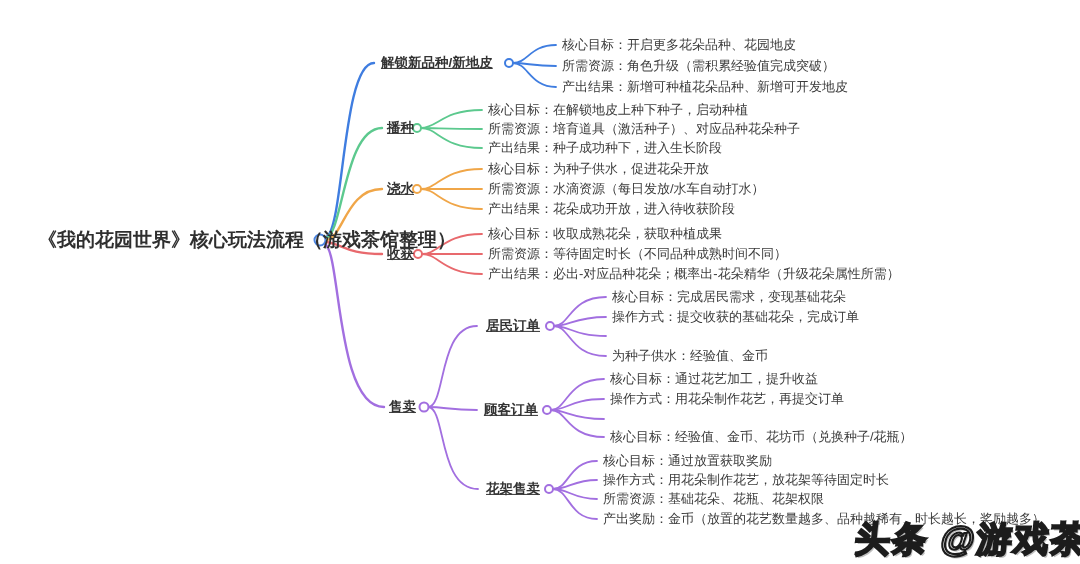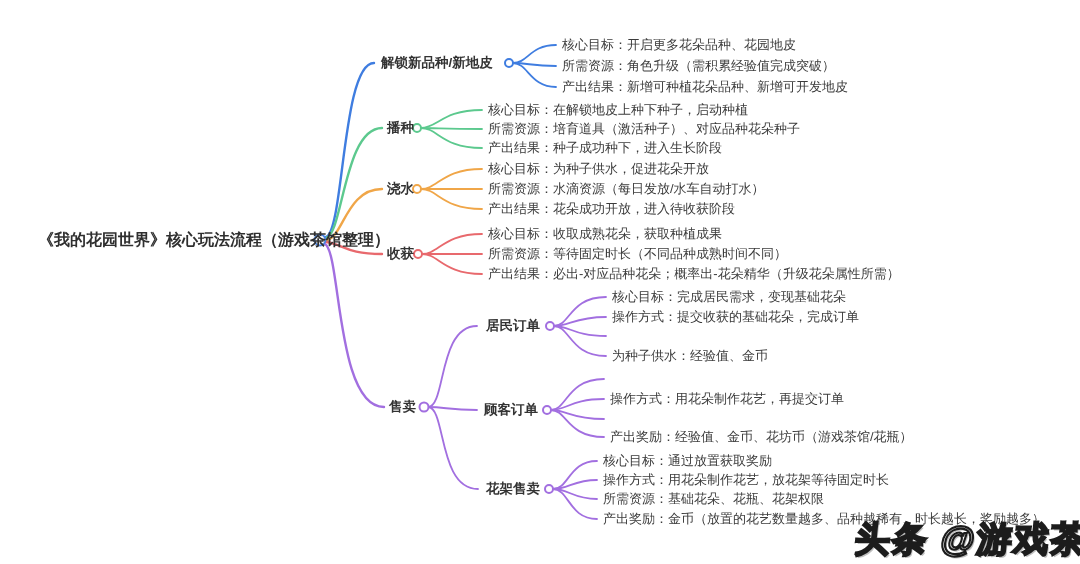--- a/index.html
+++ b/index.html
@@ -1,22 +1,22 @@
 <!DOCTYPE html>
 <html><head>
 <meta charset="utf-8">
 <style>
   html,body{margin:0;padding:0;}
   body{background:#ffffff;font-family:"Liberation Sans","DejaVu Sans",sans-serif;}
   #canvas{position:relative;width:1080px;height:564px;background:#ffffff;overflow:hidden;}
   #wires{position:absolute;left:0;top:0;width:1080px;height:564px;}
   .lbl{position:absolute;transform:translateY(-50%);white-space:nowrap;
        font-size:13px;color:#3b3b3b;line-height:1.2;}
-  .lbl.bold{font-weight:bold;font-size:13.5px;color:#333333;}
-  .root-lbl{font-weight:bold;font-size:16px;color:#2f2f2f;}
+  .lbl.bold{font-weight:bold;font-size:13.5px;color:#333333;text-decoration:underline;}
+  .root-lbl{font-weight:bold;font-size:19px;color:#2f2f2f;}
   .watermark{position:absolute;transform:translateY(-50%) skewX(-6deg);
        white-space:nowrap;font-weight:bold;font-size:35px;letter-spacing:2px;
        color:#ffffff;-webkit-text-stroke:2.2px #1c1c1c;
        text-shadow:2px 2px 0 rgba(0,0,0,0.25);}
   path.wire{fill:none;stroke-linecap:round;}
   path.trunk{stroke-width:2.4px;}
   path.twig{stroke-width:1.8px;}
   circle.node{fill:#ffffff;stroke-width:2px;}
 </style>
 </head>
@@ -102,22 +102,23 @@
   <div class="lbl" style="left:488px;top:234px">核心目标：收取成熟花朵，获取种植成果</div>
 
   <div class="lbl" style="left:488px;top:209px">产出结果：花朵成功开放，进入待收获阶段</div>
   <div class="lbl" style="left:488px;top:274px">产出结果：必出-对应品种花朵；概率出-花朵精华（升级花朵属性所需）</div>
   <div class="lbl" style="left:488px;top:254px">所需资源：等待固定时长（不同品种成熟时间不同）</div>
 
   <div class="lbl" style="left:612px;top:297px">核心目标：完成居民需求，变现基础花朵</div>
   <div class="lbl" style="left:612px;top:317px">操作方式：提交收获的基础花朵，完成订单</div>
   <div class="lbl" style="left:612px;top:356px">为种子供水：经验值、金币</div>
 
+  <div class="lbl" style="left:610px;top:379px">核心目标：通过花艺加工，提升收益</div>
   <div class="lbl" style="left:610px;top:399px">操作方式：用花朵制作花艺，再提交订单</div>
-  <div class="lbl" style="left:610px;top:437px">产出奖励：经验值、金币、花坊币（游戏茶馆/花瓶）</div>
+  <div class="lbl" style="left:610px;top:437px">核心目标：经验值、金币、花坊币（兑换种子/花瓶）</div>
 
   <div class="lbl" style="left:603px;top:461px">核心目标：通过放置获取奖励</div>
   <div class="lbl" style="left:603px;top:480px">操作方式：用花朵制作花艺，放花架等待固定时长</div>
   <div class="lbl" style="left:603px;top:499px">所需资源：基础花朵、花瓶、花架权限</div>
   <div class="lbl" style="left:603px;top:519px">产出奖励：金币（放置的花艺数量越多、品种越稀有、时长越长，奖励越多）</div>
 
   <div class="watermark" style="left:855px;top:539px">头条 @游戏茶馆</div>
 
 </div>
 

